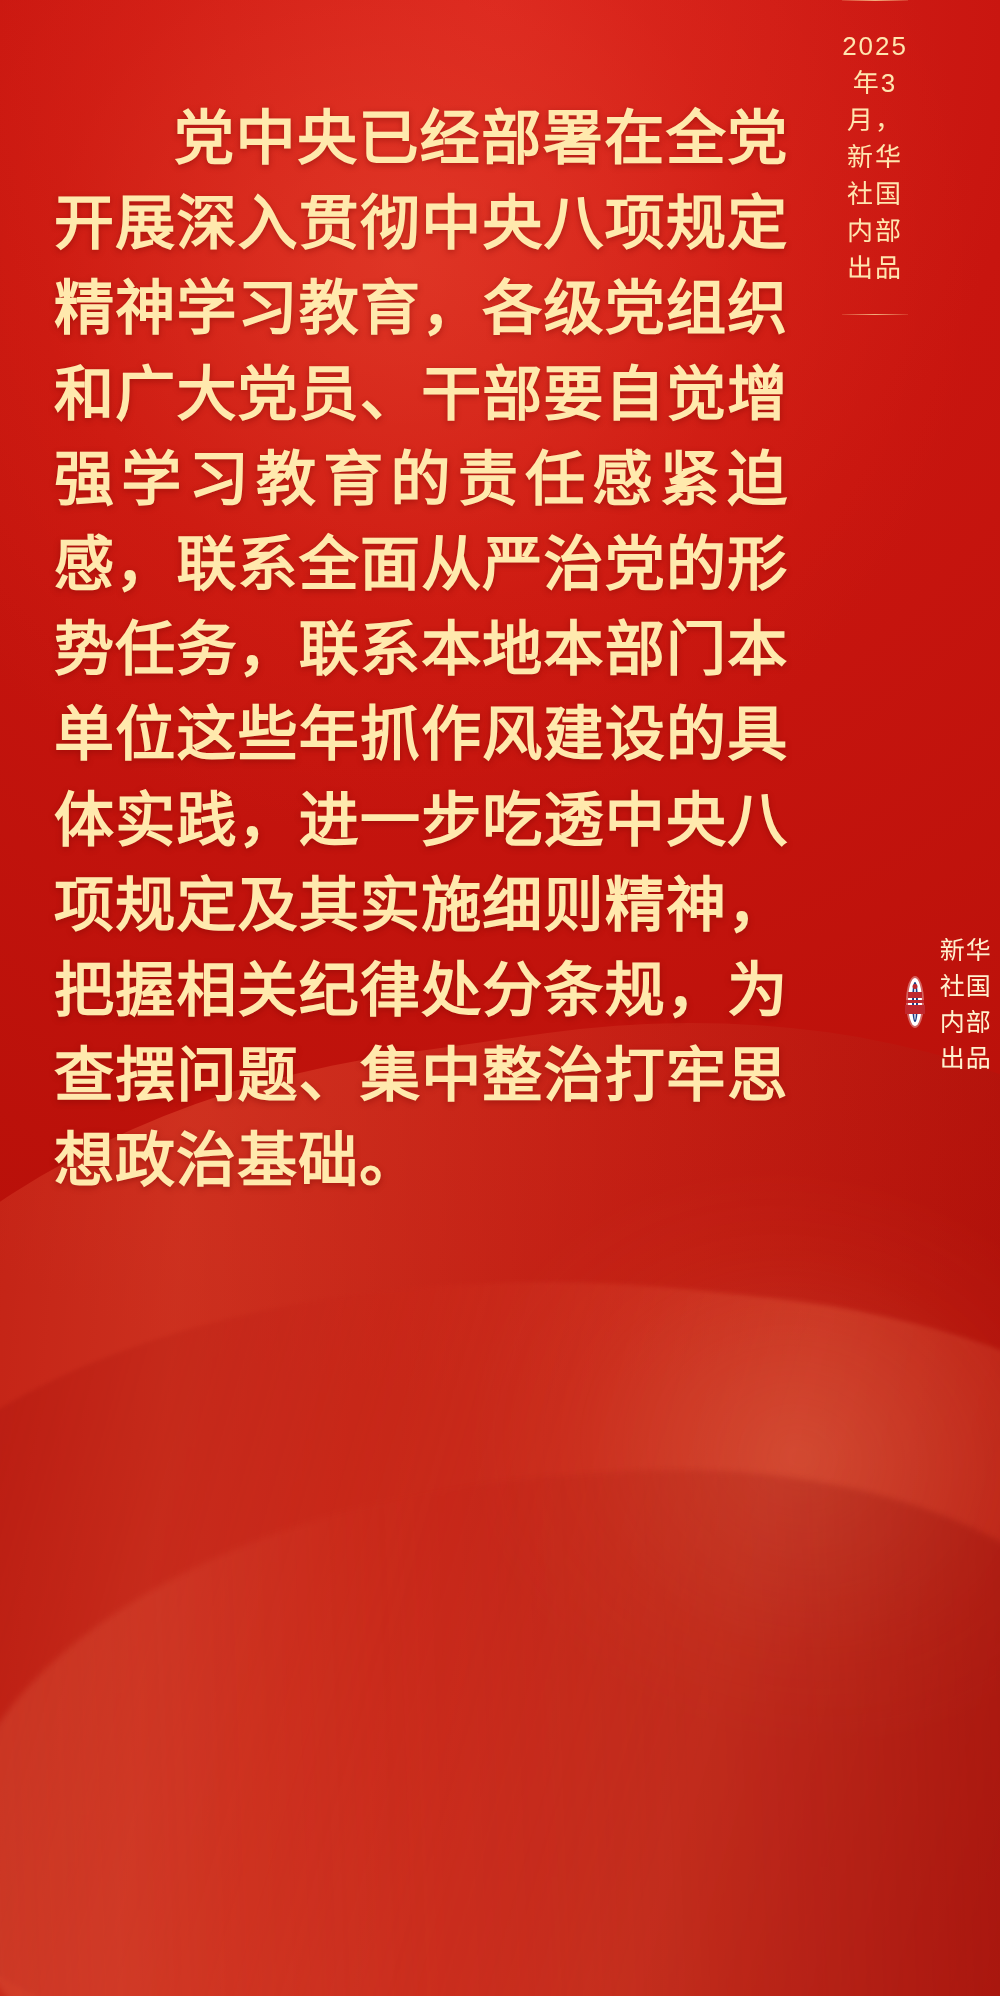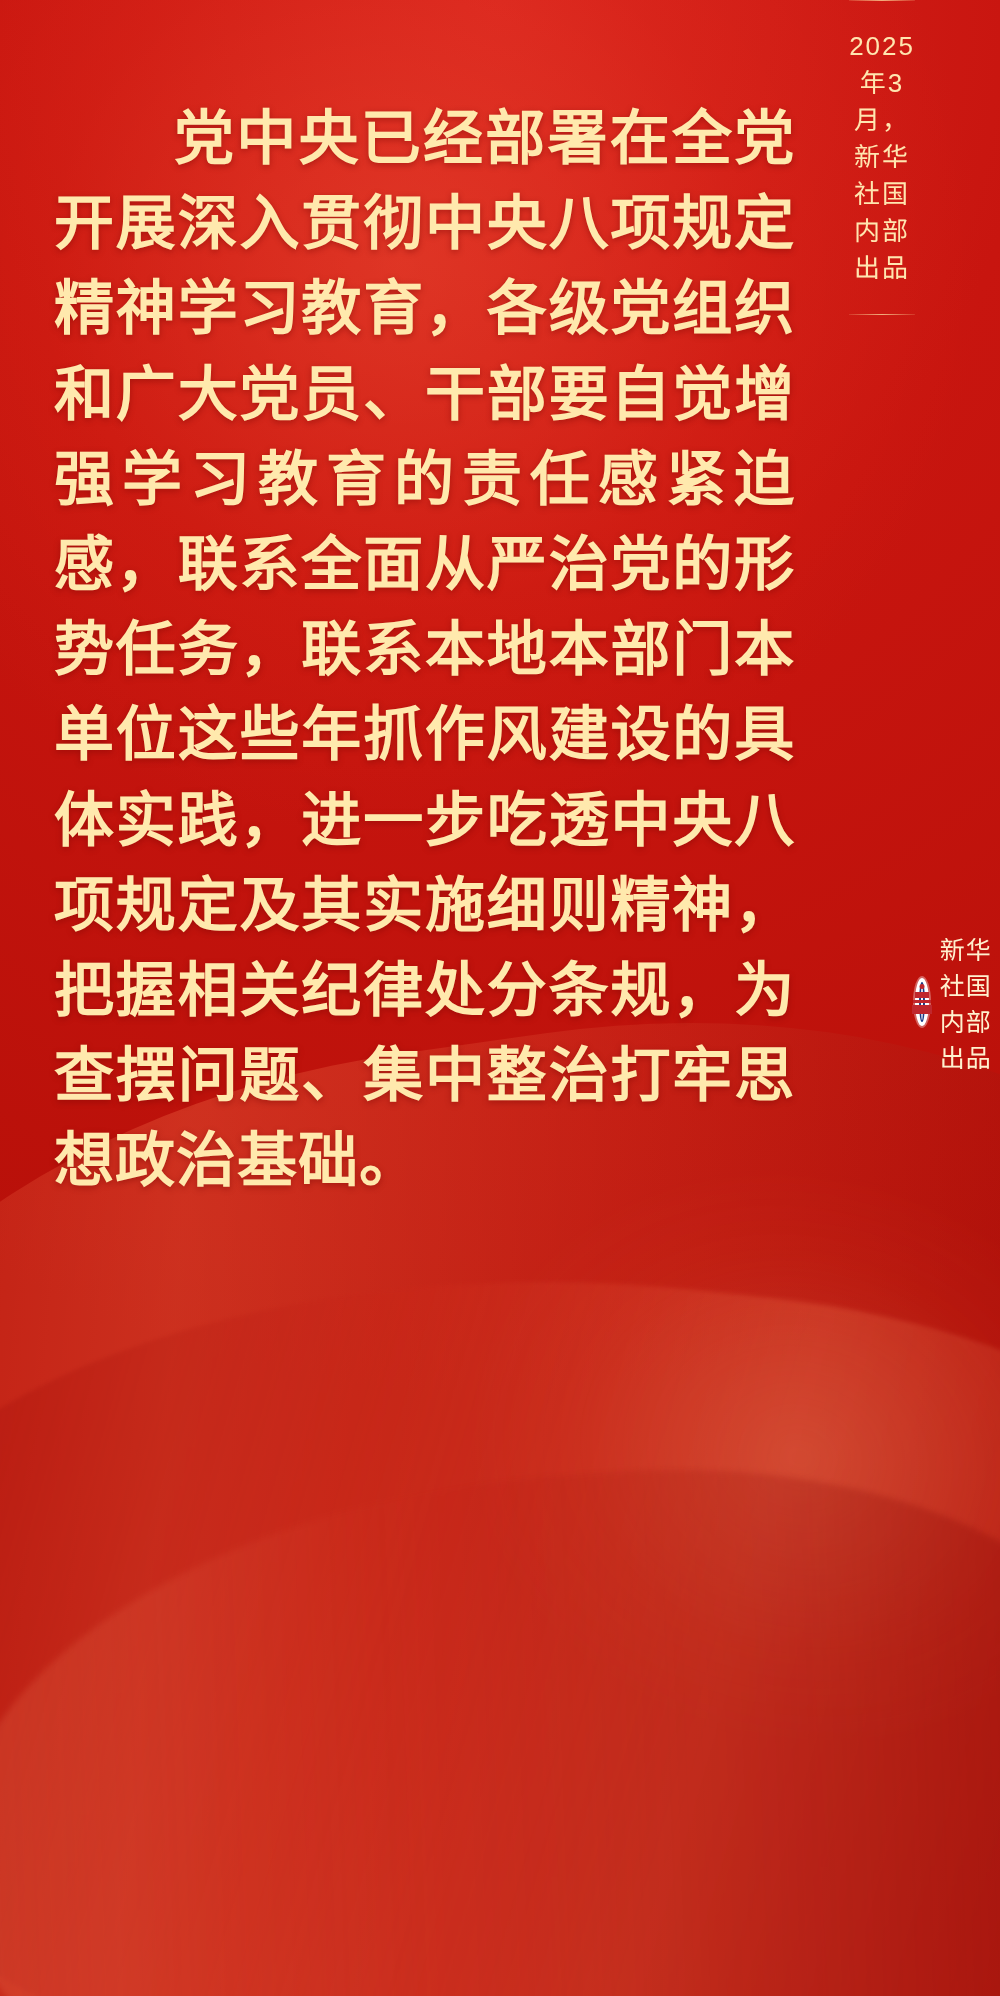--- a/index.html
+++ b/index.html
@@ -100,21 +100,21 @@
     font-size: 26px;
     letter-spacing: 2px;
     padding: 30px 0 30px 0;
     font-family: "Liberation Sans", "DejaVu Sans", sans-serif;
   }
 
   .footer {
     display: flex;
     align-items: center;
     justify-content: center;
-    gap: 11px;
+    gap: 18px;
     padding-bottom: 52px;
     padding-top: 60px;
   }
   .logo {
     width: 48px;
     height: 48px;
     border-radius: 50%;
     background: #ffffff;
     position: relative;
     display: inline-block;

